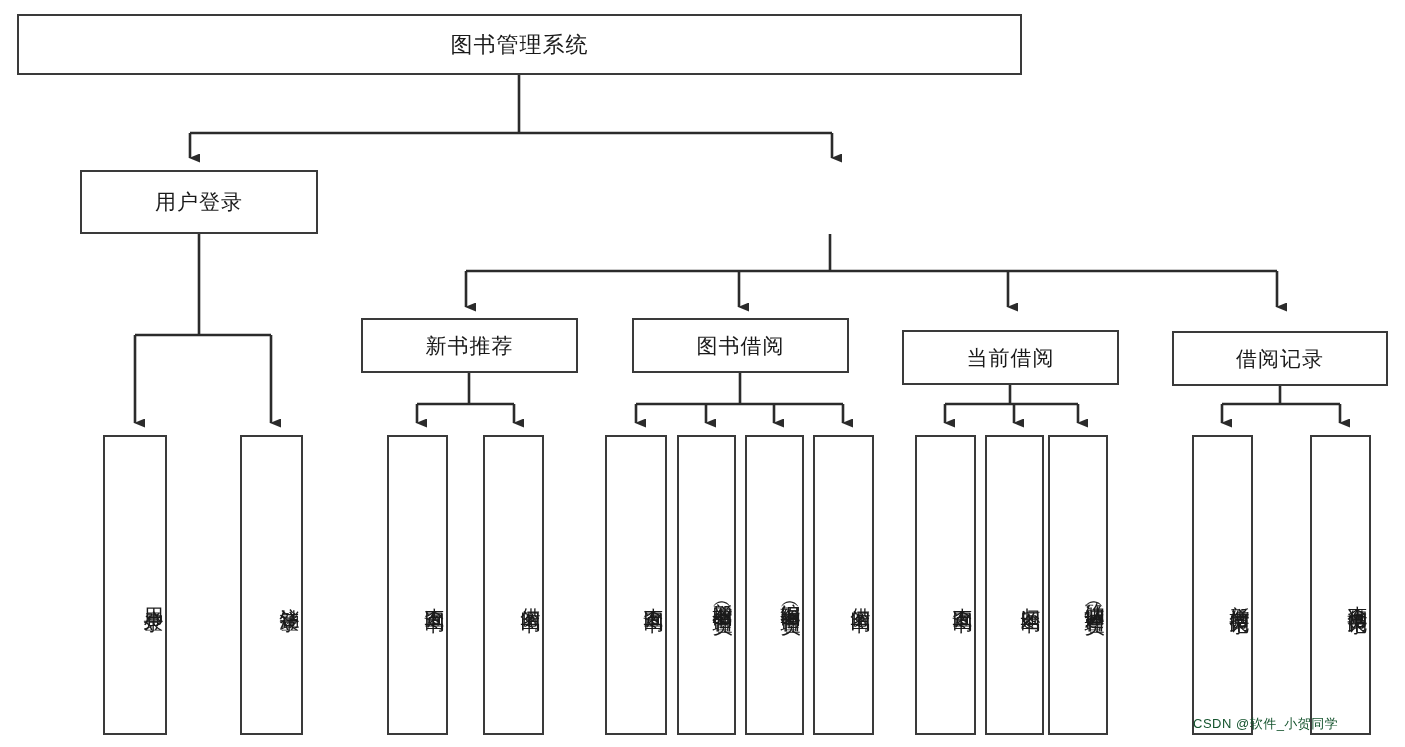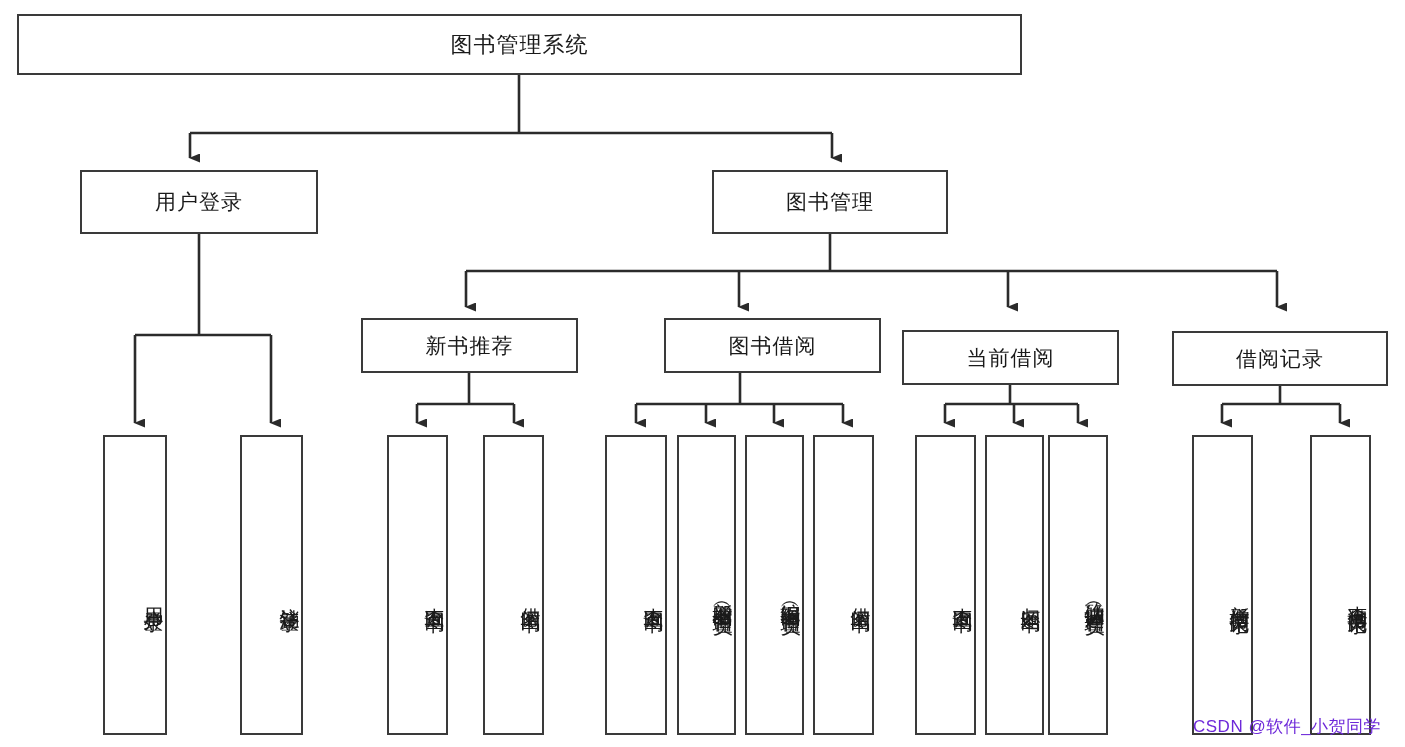--- a/index.html
+++ b/index.html
@@ -53,22 +53,22 @@
     align-items: flex-start;
     justify-content: center;
   }
   .node-v .vtext {
     writing-mode: vertical-rl;
     text-orientation: upright;
     display: block;
   }
   .watermark {
     position: absolute;
-    font-size: 17px;
-    color: #6d28d9;
+    font-size: 13px;
+    color: #14532d;
     white-space: nowrap;
     letter-spacing: 0.5px;
   }
 </style>
 </head>
 <body>
 
 <div id="canvas">
 
   <svg id="wires" viewBox="0 0 1405 747" xmlns="http://www.w3.org/2000/svg">
@@ -122,29 +122,26 @@
   </svg>
 
   <div class="node node-h node-root" style="left:17px; top:14px; width:1005px; height:61px;">
     <span>图书管理系统</span>
   </div>
 
   <div class="node node-h" style="left:80px; top:170px; width:238px; height:64px;">
     <span>用户登录</span>
   </div>
 
-  <div class="node node-h" style="left:712px; top:170px; width:236px; height:64px;">
-    <span>图书管理</span>
-  </div>
 
   <div class="node node-h" style="left:361px; top:318px; width:217px; height:55px;">
     <span>新书推荐</span>
   </div>
 
-  <div class="node node-h" style="left:632px; top:318px; width:217px; height:55px;margin-left:32px;">
+  <div class="node node-h" style="left:632px; top:318px; width:217px; height:55px;">
     <span>图书借阅</span>
   </div>
 
   <div class="node node-h" style="left:902px; top:318px; width:217px; height:55px;margin-top:12px;">
     <span>当前借阅</span>
   </div>
 
   <div class="node node-h" style="left:1172px; top:318px; width:216px; height:55px;margin-top:13px;">
     <span>借阅记录</span>
   </div>

